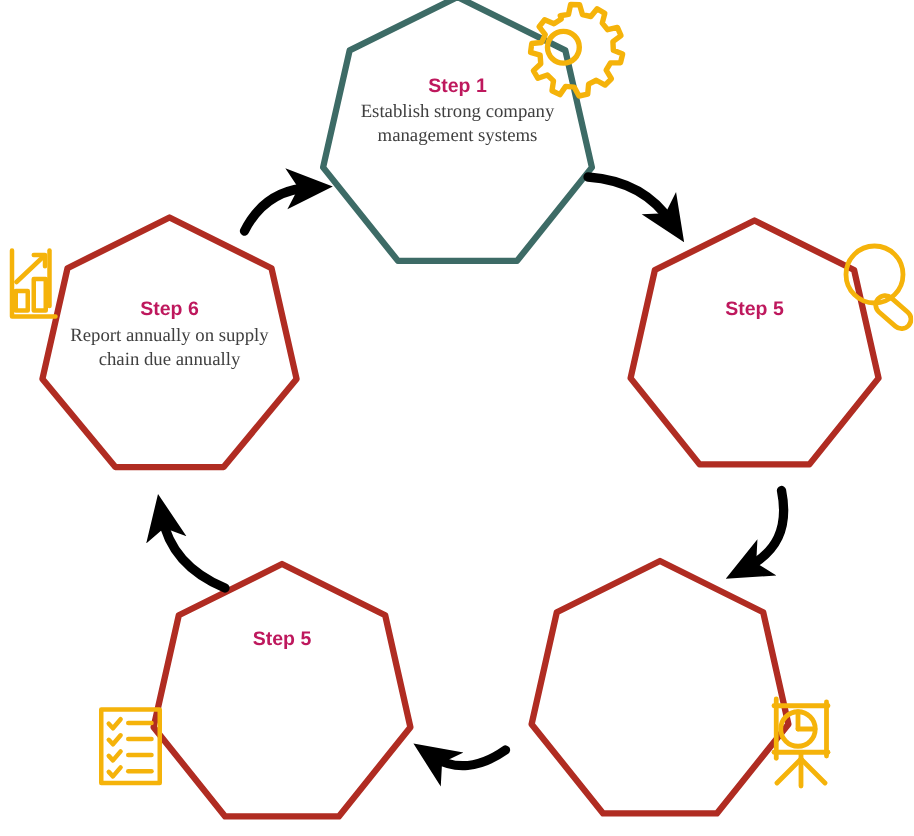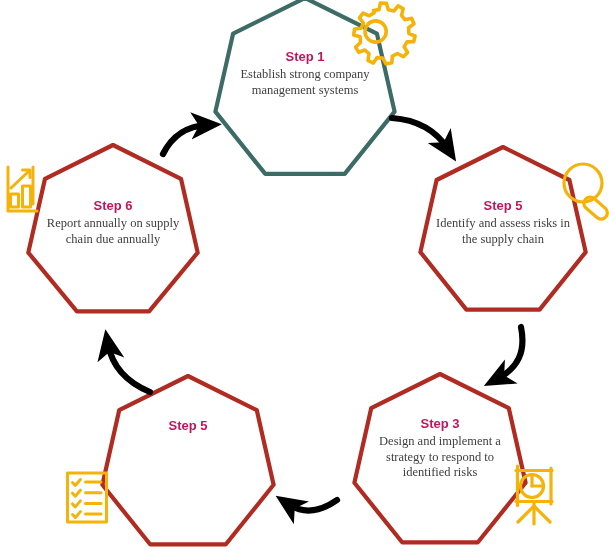--- a/index.html
+++ b/index.html
@@ -116,27 +116,22 @@
     </g>
   </svg>
 
   <div class="node-text" style="left:231px; top:48px; width:148px;">
     <span class="node-title">Step 1</span>
     <span class="node-desc">Establish strong company management systems</span>
   </div>
 
   <div class="node-text" style="left:429px; top:197px; width:148px;">
     <span class="node-title">Step 5</span>
-    <span class="node-desc">Identify and assess risks in the supply chain</span>
   </div>
 
-  <div class="node-text" style="left:366px; top:415px; width:148px;">
-    <span class="node-title">Step 3</span>
-    <span class="node-desc">Design and implement a strategy to respond to identified risks</span>
-  </div>
 
   <div class="node-text" style="left:114px; top:417px; width:148px;">
     <span class="node-title">Step 5</span>
   </div>
 
   <div class="node-text" style="left:39px; top:197px; width:148px;">
     <span class="node-title">Step 6</span>
     <span class="node-desc">Report annually on supply chain due annually</span>
   </div>
 

